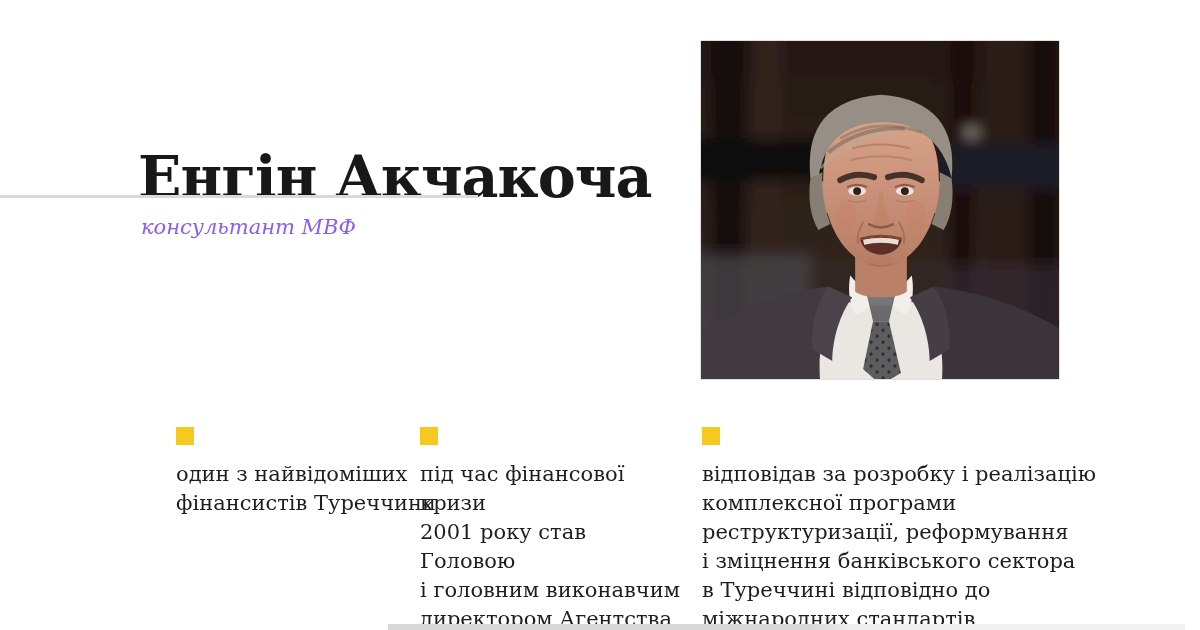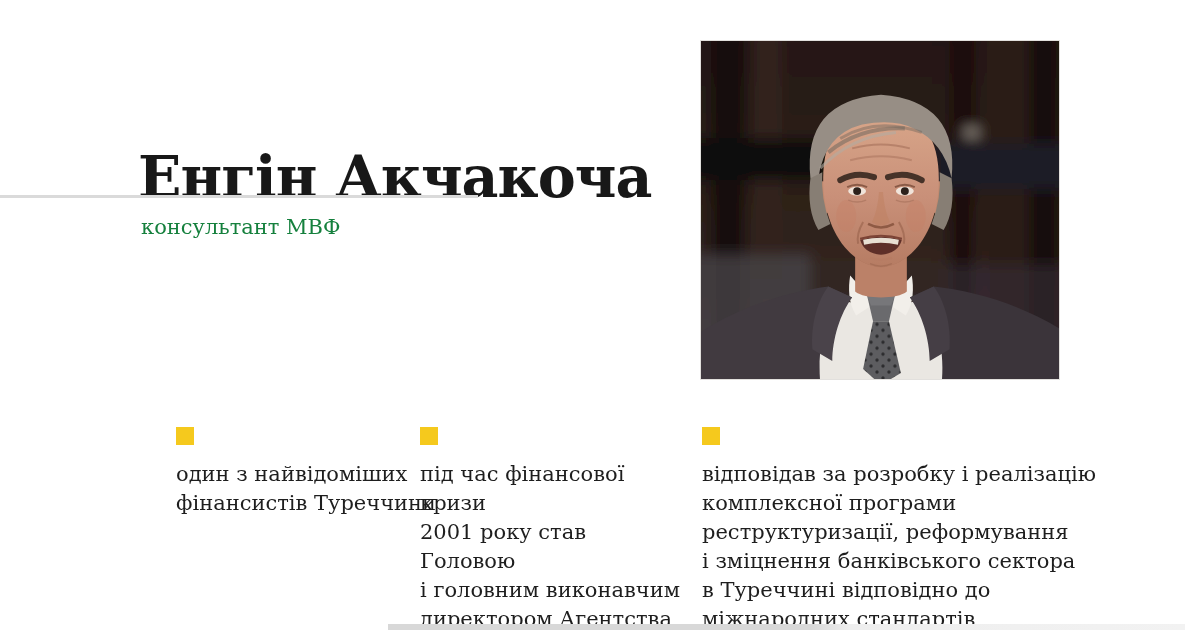--- a/index.html
+++ b/index.html
@@ -27,22 +27,23 @@
     left: 0;
     top: 195px;
     width: 478px;
     height: 3px;
     background: #dadada;
   }
   .subtitle {
     position: absolute;
     left: 141px;
     top: 215px;
+    font-style: italic;
     font-size: 21px;
-    color: #15803d;
+    color: #8b5cf6;
     white-space: nowrap;
   }
   .photo {
     position: absolute;
     left: 700px;
     top: 40px;
     width: 360px;
     height: 340px;
     border: 1px solid #e2e0dd;
     box-sizing: border-box;

